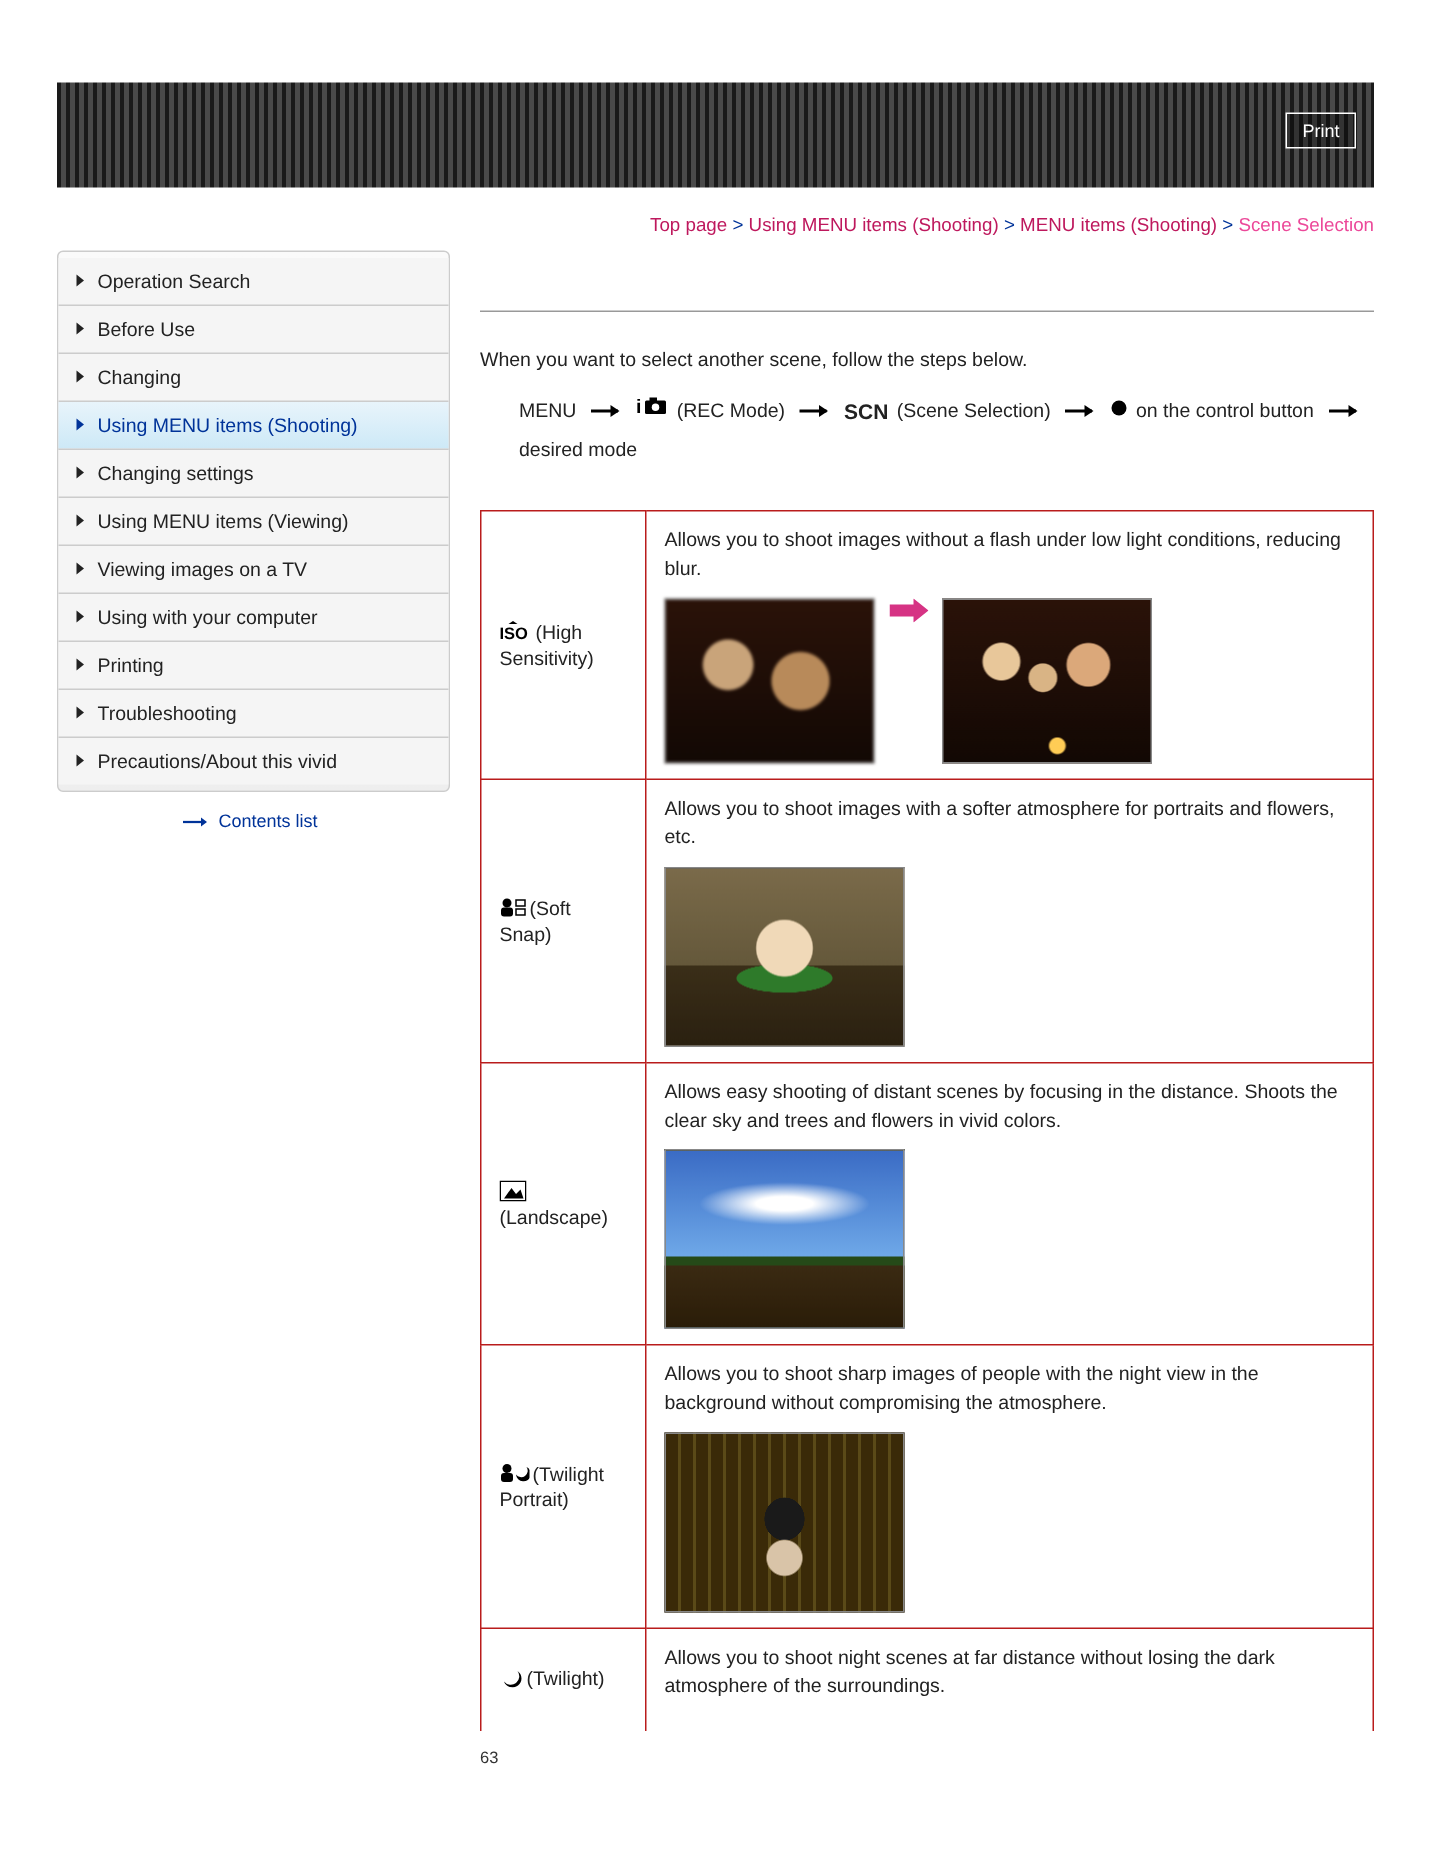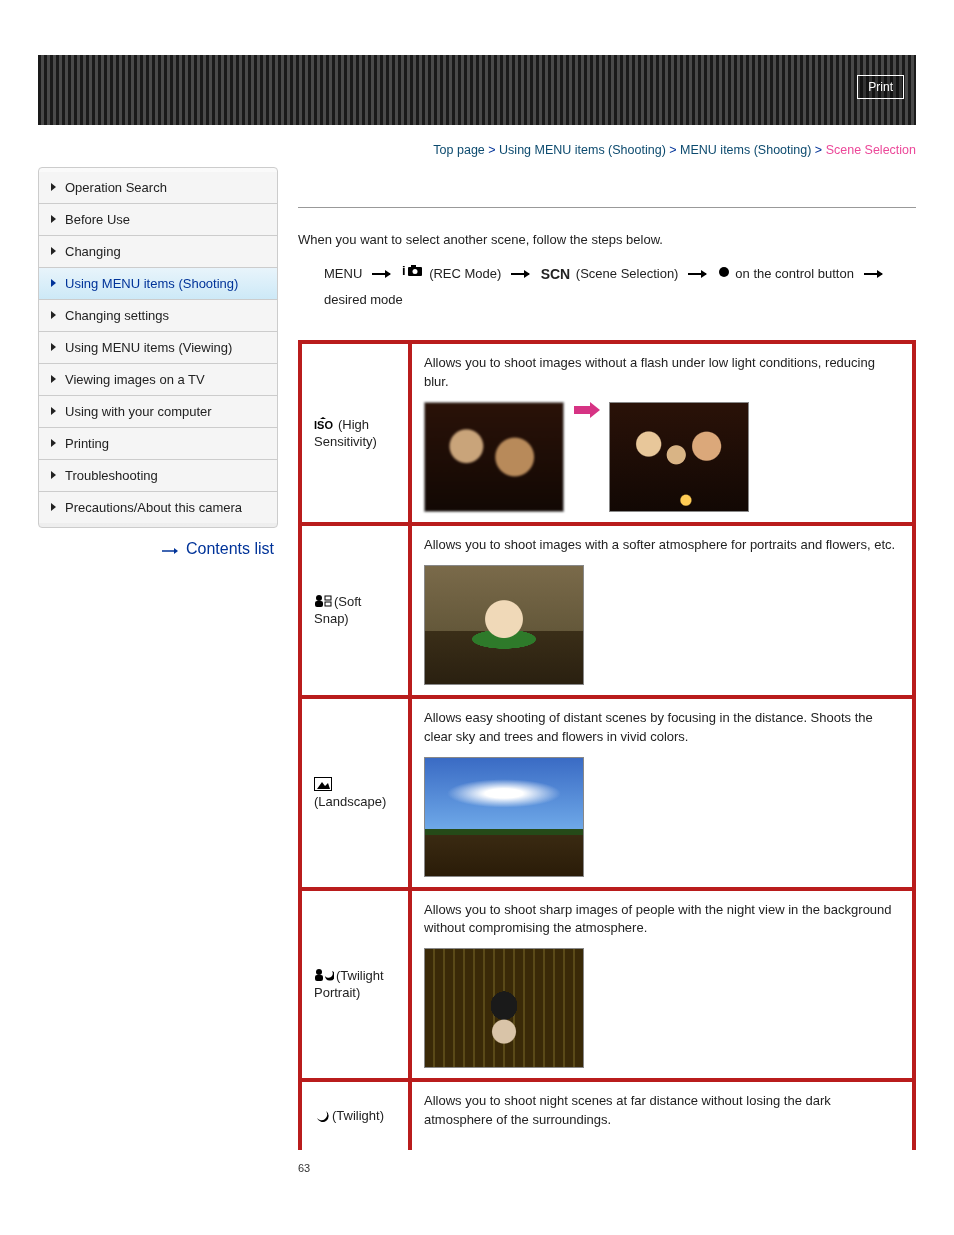--- a/index.html
+++ b/index.html
@@ -30,30 +30,30 @@
     font-size: 12px;
     background: rgba(0,0,0,0.3);
     cursor: pointer;
   }
   .breadcrumb {
     text-align: right;
     margin: 18px 0 10px 0;
     font-size: 12.5px;
     color: #003399;
   }
-  .breadcrumb a { color: #0c4a6e; text-decoration: none; cursor: pointer; }
+  .breadcrumb a { color: #be185d; text-decoration: none; cursor: pointer; }
   .breadcrumb .sep { color: #003399; }
   .breadcrumb .current { color: #ec4899; }
   .layout {
     display: flex;
     gap: 20px;
     align-items: flex-start;
   }
   .sidebar {
-    width: 240px;
+    width: 262px;
     flex-shrink: 0;
     border: 1px solid #ccc;
     border-radius: 4px;
     background: linear-gradient(#fafafa, #eee);
     padding: 4px 0;
   }
   .sidebar-item {
     padding: 8px 12px 8px 26px;
     border-bottom: 1px solid #ccc;
     font-size: 13px;
@@ -70,23 +70,23 @@
     border-top: 4px solid transparent;
     border-bottom: 4px solid transparent;
     border-left: 5px solid #222;
   }
   .sidebar-item.active {
     background: linear-gradient(#e8f4fb, #cde9f7);
     color: #003399;
   }
   .sidebar-item.active .caret { border-left-color: #003399; }
   .contents-link {
-    text-align: right;
+    text-align: center;
     margin: 12px 4px 0 0;
-    font-size: 16px;
+    font-size: 12px;
   }
   .contents-link a { color: #003399; text-decoration: none; cursor: pointer; }
   .contents-link .arrow-icon {
     display: inline-block;
     vertical-align: middle;
     margin-right: 4px;
   }
   .main {
     flex: 1;
     min-width: 0;
@@ -119,21 +119,21 @@
     border-bottom: 4px solid transparent;
     border-left: 6px solid #000;
   }
   table.scene {
     border-collapse: collapse;
     width: 100%;
     margin-top: 28px;
     font-size: 13px;
   }
   table.scene td {
-    border: 4px solid #b91c1c;
+    border: 1px solid #b91c1c;
     padding: 10px 12px;
     vertical-align: middle;
   }
   table.scene td.label {
     width: 110px;
     text-align: left;
   }
   .desc-cell p { margin: 0 0 10px 0; line-height: 1.45; }
   .img-placeholder {
     display: inline-block;
@@ -249,21 +249,21 @@
         <div class="sidebar-item">
           <span class="caret"></span>
           <span>Printing</span>
         </div>
         <div class="sidebar-item">
           <span class="caret"></span>
           <span>Troubleshooting</span>
         </div>
         <div class="sidebar-item">
           <span class="caret"></span>
-          <span>Precautions/About this camera</span>
+          <span>Precautions/About this vivid</span>
         </div>
       </div>
       <div class="contents-link">
         <span class="arrow-icon">
           <svg width="16" height="8">
               <line x1="0" y1="4" x2="12" y2="4" stroke="#003399" stroke-width="1.5"></line>
               <polygon points="12,1 16,4 12,7" fill="#003399"></polygon>
             </svg>
         </span>
         <a>Contents list</a>

